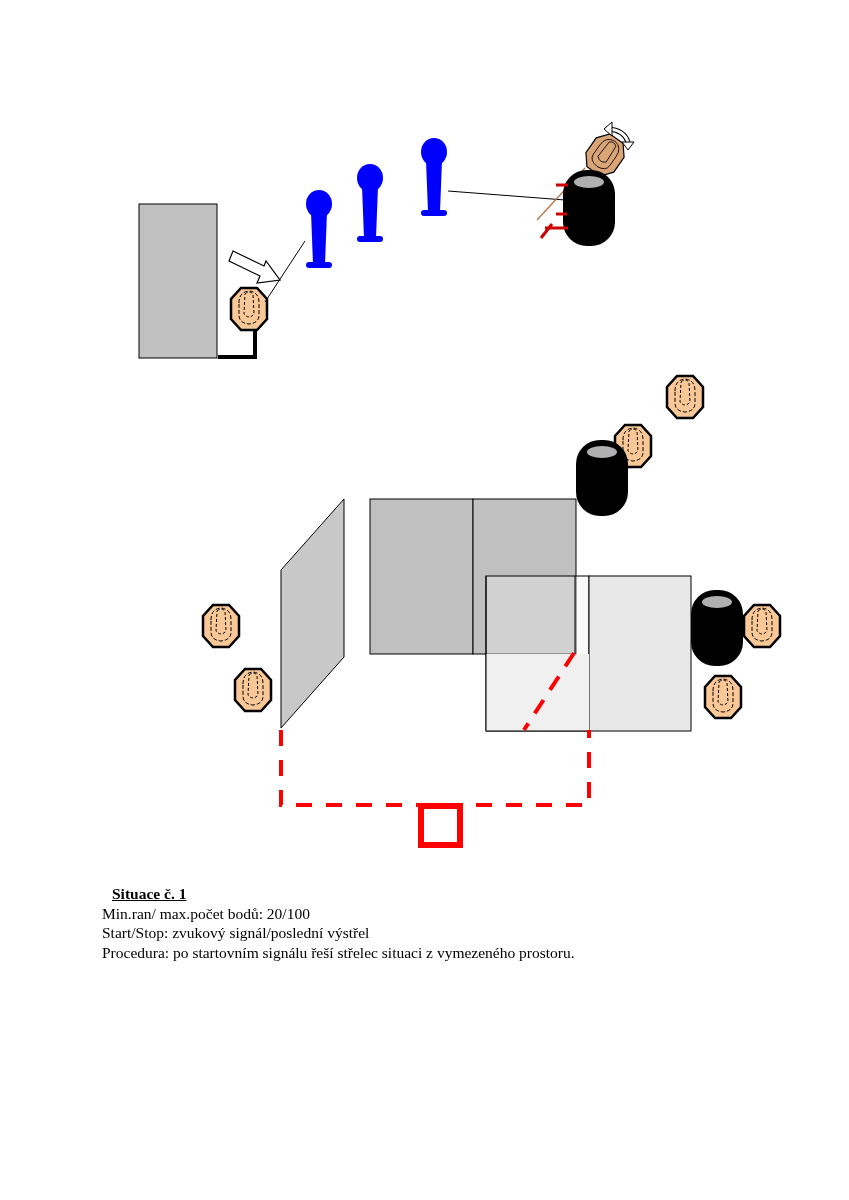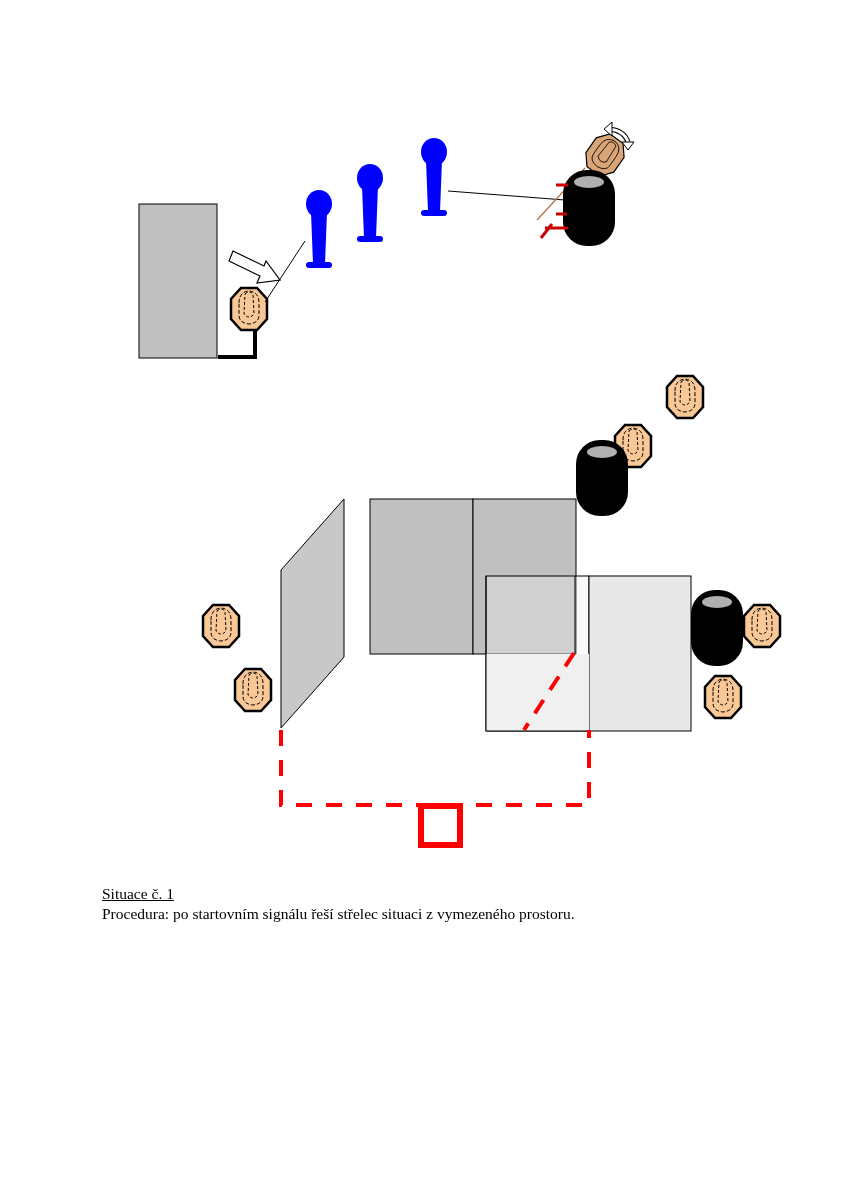--- a/index.html
+++ b/index.html
@@ -2,21 +2,21 @@
 <html><head>
   <meta charset="utf-8">
   <style>
     html, body { margin: 0; padding: 0; background: #ffffff; }
     body { width: 849px; height: 1200px; position: relative; overflow: hidden; }
     #diagram { position: absolute; left: 0; top: 0; width: 849px; height: 880px; }
     .caption {
       position: absolute; left: 102px; top: 884px;
       font-family: "Liberation Serif", serif; font-size: 15.5px; line-height: 19.5px; color: #000;
     }
-    .caption .title { font-weight: normal; text-decoration: underline; }
+    .caption .title { font-weight: bold; text-decoration: underline; margin-left: 10px; }
     .caption div { white-space: nowrap; }
   </style>
 </head>
 <body>
 
 <svg id="diagram" viewBox="0 0 849 880" xmlns="http://www.w3.org/2000/svg">
   <defs>
     <g id="ipsc-target">
       <polygon points="-8,-21 8,-21 18,-10 18,10 8,21 -8,21 -18,10 -18,-10" fill="#f9c896" stroke="#000" stroke-width="2.5"></polygon>
       <path d="M-4,-15 Q0,-19 4,-15 L5,5 Q0,11 -5,5 Z" fill="none" stroke="#000" stroke-width="1" stroke-dasharray="3,2"></path>
@@ -92,14 +92,16 @@
 
   <use href="#ipsc-target" x="221" y="626"></use>
   <use href="#ipsc-target" x="253" y="690"></use>
 
   <polyline points="281,730 281,805 589,805 589,730" fill="none" stroke="#ff0000" stroke-width="4" stroke-dasharray="16,14"></polyline>
   <rect x="421" y="806" width="39" height="39" fill="none" stroke="#ff0000" stroke-width="6"></rect>
 </svg>
 
 <div class="caption">
   <div class="title">Situace č. 1</div>
+  <div>Min.ran/ max.počet bodů: 20/100</div>
+  <div>Start/Stop: zvukový signál/poslední výstřel</div>
   <div>Procedura: po startovním signálu řeší střelec situaci z vymezeného prostoru.</div>
 </div>
 
 </body></html>

